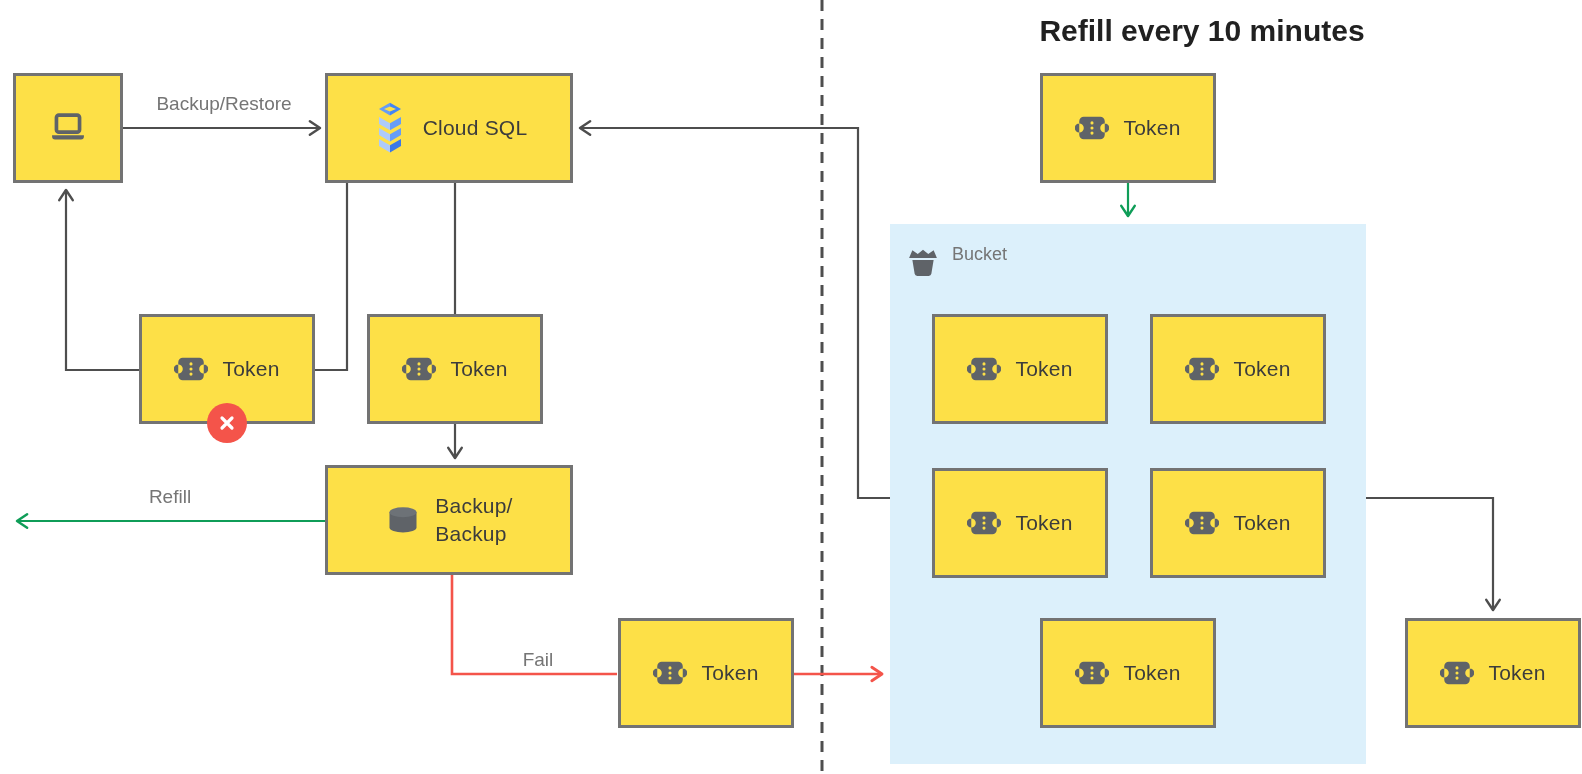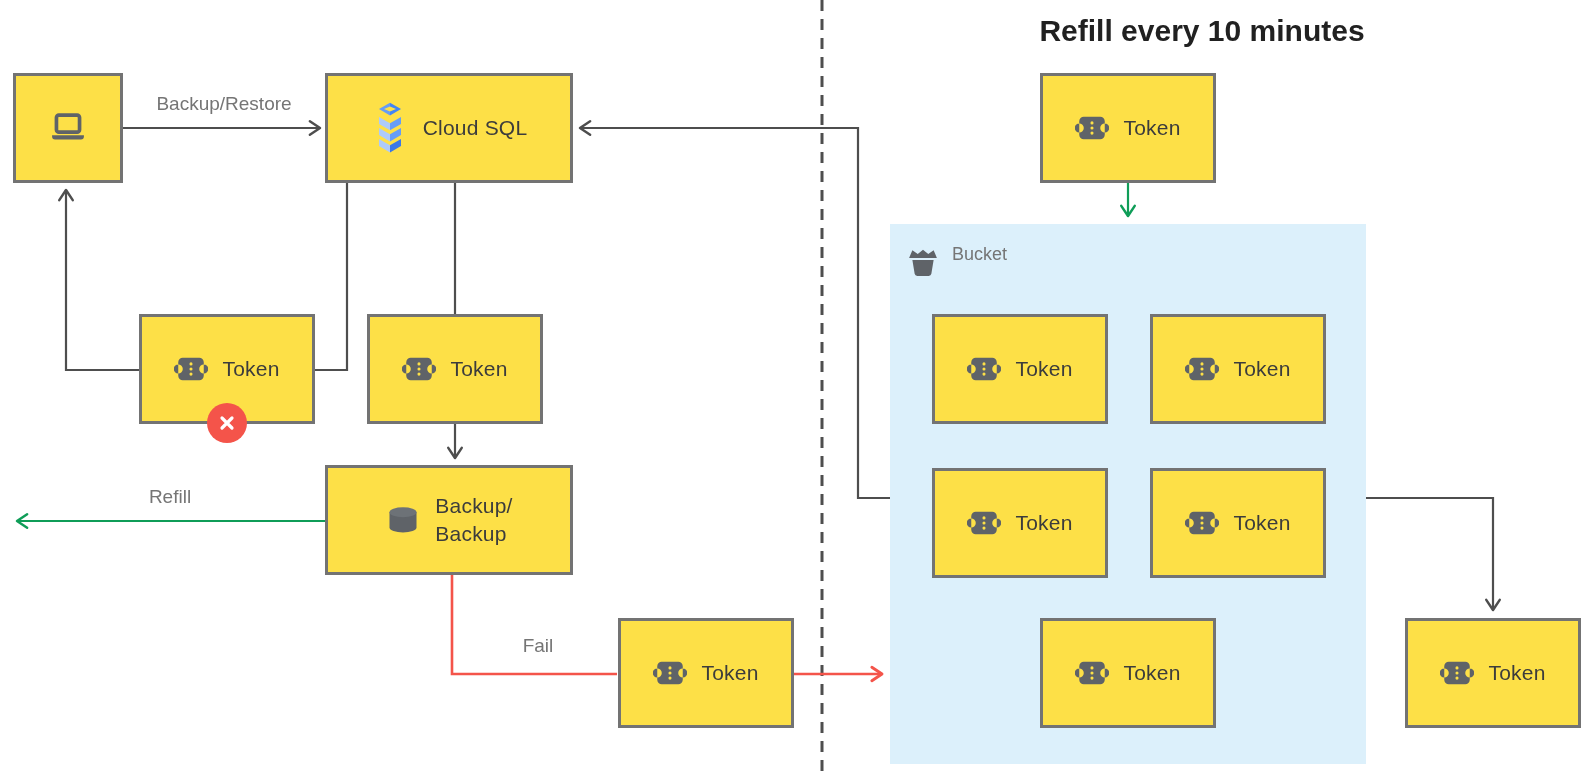--- a/index.html
+++ b/index.html
@@ -262,15 +262,15 @@
 
   <div class="box" style="left:1405px;top:618px;width:176px;height:110px">
     <svg class="icon" viewBox="0 0 24 24" width="34" height="34">
         <use href="#sym-token"></use>
       </svg>
     <span>Token</span>
   </div>
 
   <div class="floating-label centered" style="left:224px;top:93px">Backup/Restore</div>
   <div class="floating-label centered" style="left:170px;top:486px">Refill</div>
-  <div class="floating-label centered" style="left:538px;top:635px">Fail</div>
+  <div class="floating-label centered" style="left:538px;top:649px">Fail</div>
 
 </div>
 
 </body></html>

